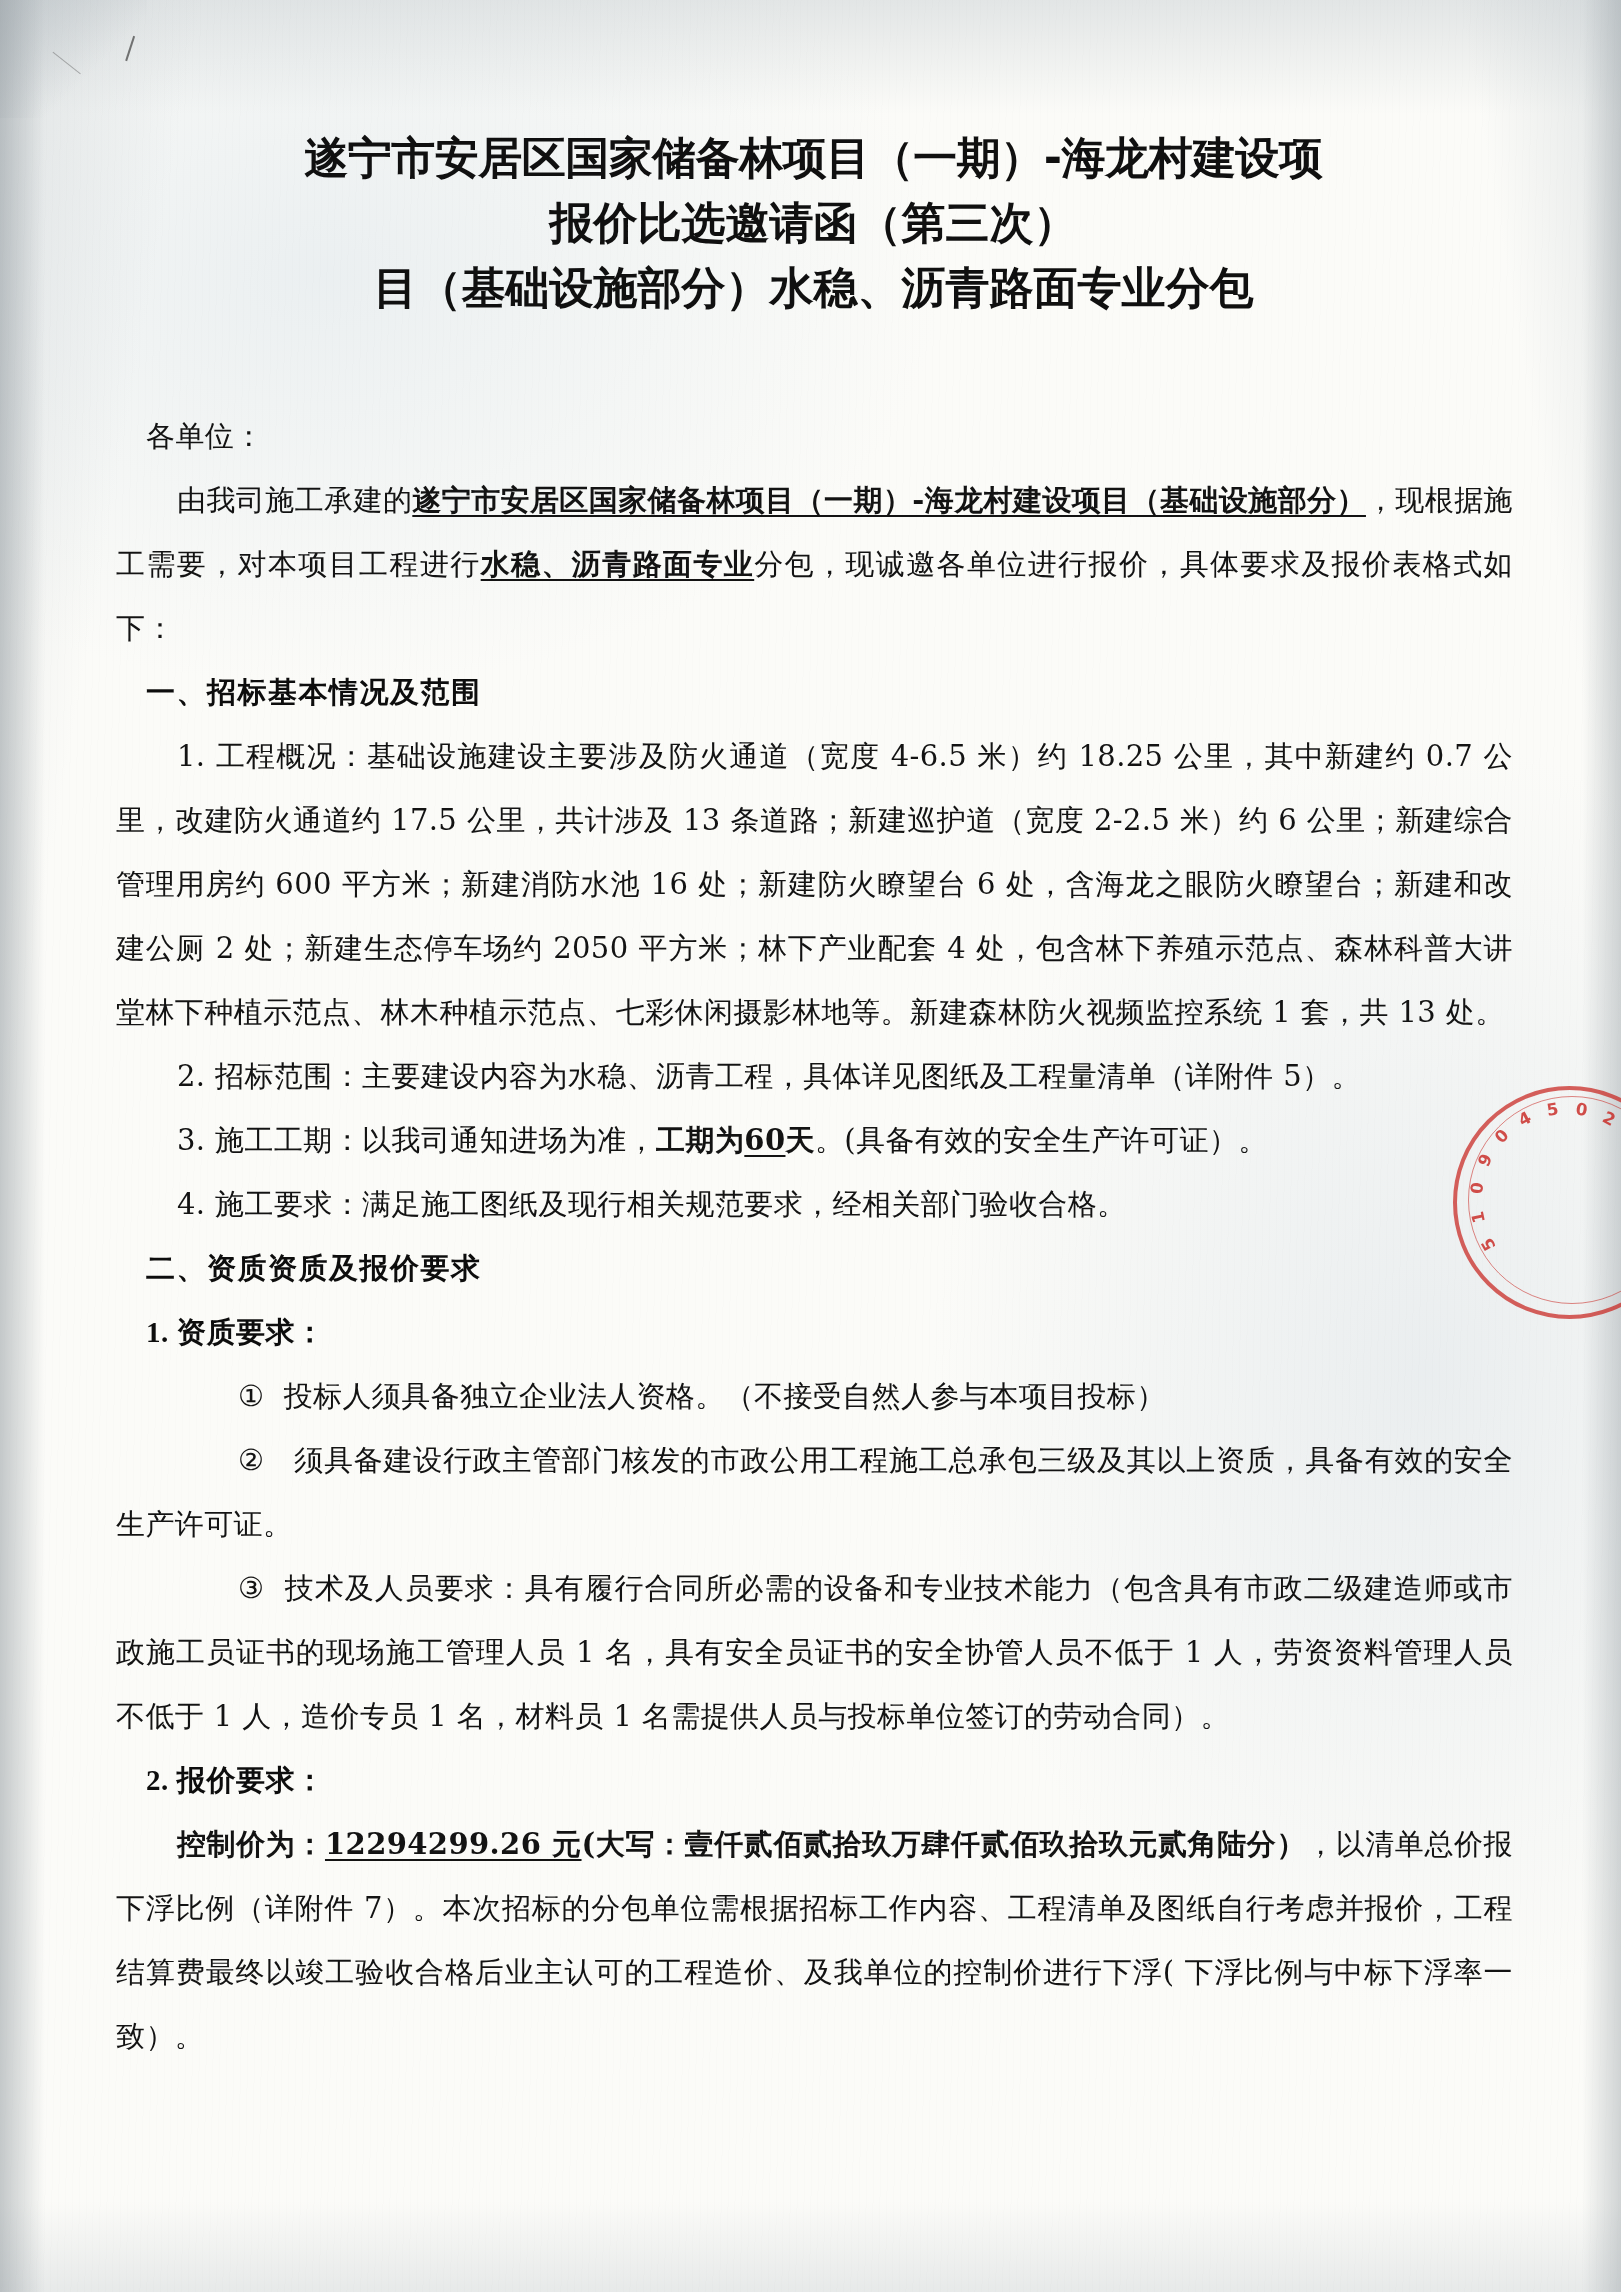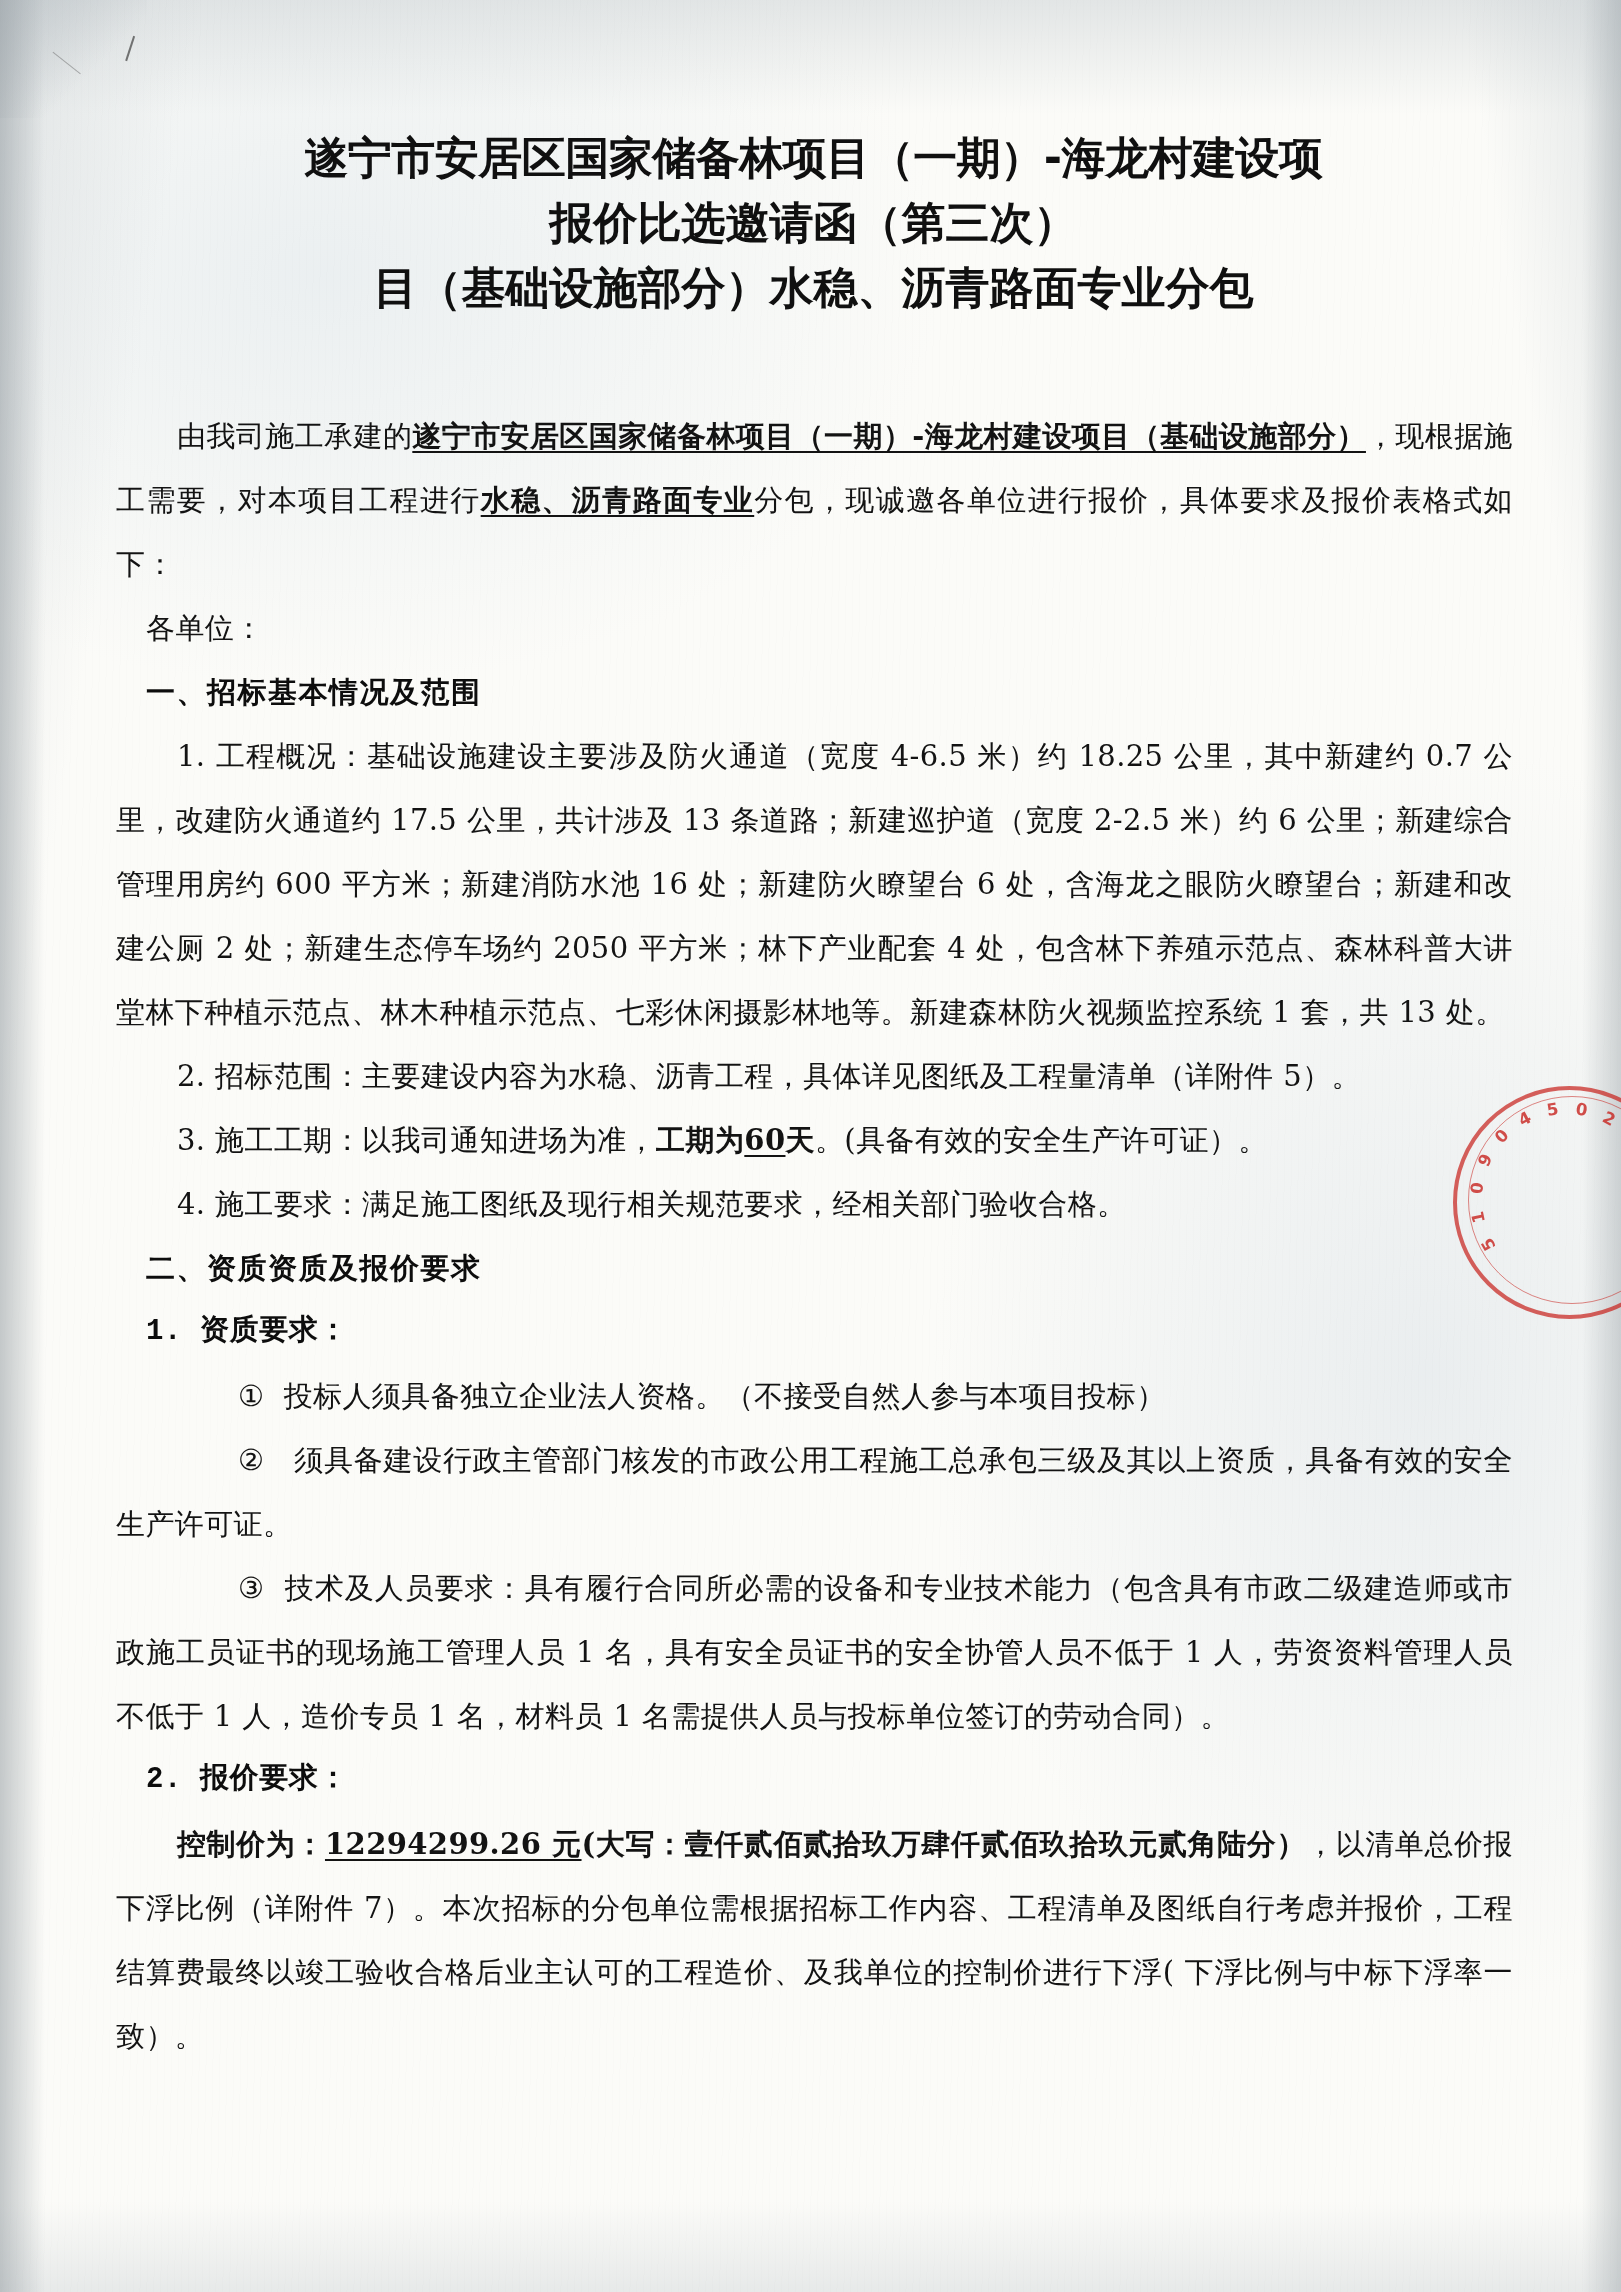--- a/index.html
+++ b/index.html
@@ -184,21 +184,21 @@
     font-family: "DejaVu Sans", "Liberation Sans", sans-serif;
   }
   .subheading {
     font-weight: bold;
     font-size: 29px;
     line-height: 64px;
     letter-spacing: 0.6px;
     margin: 0;
     text-indent: 30px;
     color: #0d0d0d;
-    font-family: Liberation Mono, monospace;
+    font-family: Liberation Serif, serif;
   }
   .b  { font-weight: bold; }
   .bu { font-weight: bold; text-decoration: underline; text-underline-offset: 4.9px; }
 
   .circ {
     display: inline-block;
     min-width: 33px;
   }
 
   .num { font-family: "DejaVu Serif", "Liberation Serif", serif; }
@@ -235,26 +235,26 @@
     <div class="title-block">
       <div class="title">
         <span class="title-line l1">遂宁市安居区国家储备林项目（一期）-海龙村建设项</span>
         <span class="title-line l3">报价比选邀请函（第三次）</span>
         <span class="title-line l2">目（基础设施部分）水稳、沥青路面专业分包</span>
       </div>
     </div>
 
     <div class="body-block">
 
-      <p class="para indent2"><span>由我司施工承建的</span><span class="bu">遂宁市安居区国家储备林项目（一期）-海龙村建设项目（基础设施部分）</span><span>，现根据施工需要，对本项目工程进行</span><span class="bu">水稳、沥青路面专业</span><span>分包，现诚邀各单位进行报价，具体要求及报价表格式如下：</span></p>
-
       <p class="para indent1">
         <span>各单位：</span>
       </p>
 
+      <p class="para indent2"><span>由我司施工承建的</span><span class="bu">遂宁市安居区国家储备林项目（一期）-海龙村建设项目（基础设施部分）</span><span>，现根据施工需要，对本项目工程进行</span><span class="bu">水稳、沥青路面专业</span><span>分包，现诚邀各单位进行报价，具体要求及报价表格式如下：</span></p>
+
       <p class="heading">一、招标基本情况及范围</p>
 
       <p class="para indent2"><span class="num">1.</span>&nbsp;<span>工程概况：</span><span>基础设施建设主要涉及防火通道（宽度 4-6.5 米）约 18.25 公里，其中新建约 0.7 公里，改建防火通道约 17.5 公里，共计涉及 13 条道路；新建巡护道（宽度 2-2.5 米）约 6 公里；新建综合管理用房约 600 平方米；新建消防水池 16 处；新建防火瞭望台 6 处，含海龙之眼防火瞭望台；新建和改建公厕 2 处；新建生态停车场约 2050 平方米；林下产业配套 4 处，包含林下养殖示范点、森林科普大讲堂林下种植示范点、林木种植示范点、七彩休闲摄影林地等。新建森林防火视频监控系统 1 套，共 13 处。</span></p>
 
       <p class="para indent2"><span class="num">2.</span>&nbsp;<span>招标范围：</span><span>主要建设内容为水稳、沥青工程，具体详见图纸及工程量清单（详附件 5）。</span></p>
 
       <p class="para indent2"><span class="num">3.</span>&nbsp;<span>施工工期：</span><span>以我司通知进场为准，</span><span class="b">工期为</span><span class="bu num">60</span><span class="b">天</span><span>。(具备有效的安全生产许可证）。</span></p>
 
       <p class="para indent2"><span class="num">4.</span>&nbsp;<span>施工要求：</span><span>满足施工图纸及现行相关规范要求，经相关部门验收合格。</span></p>
 

